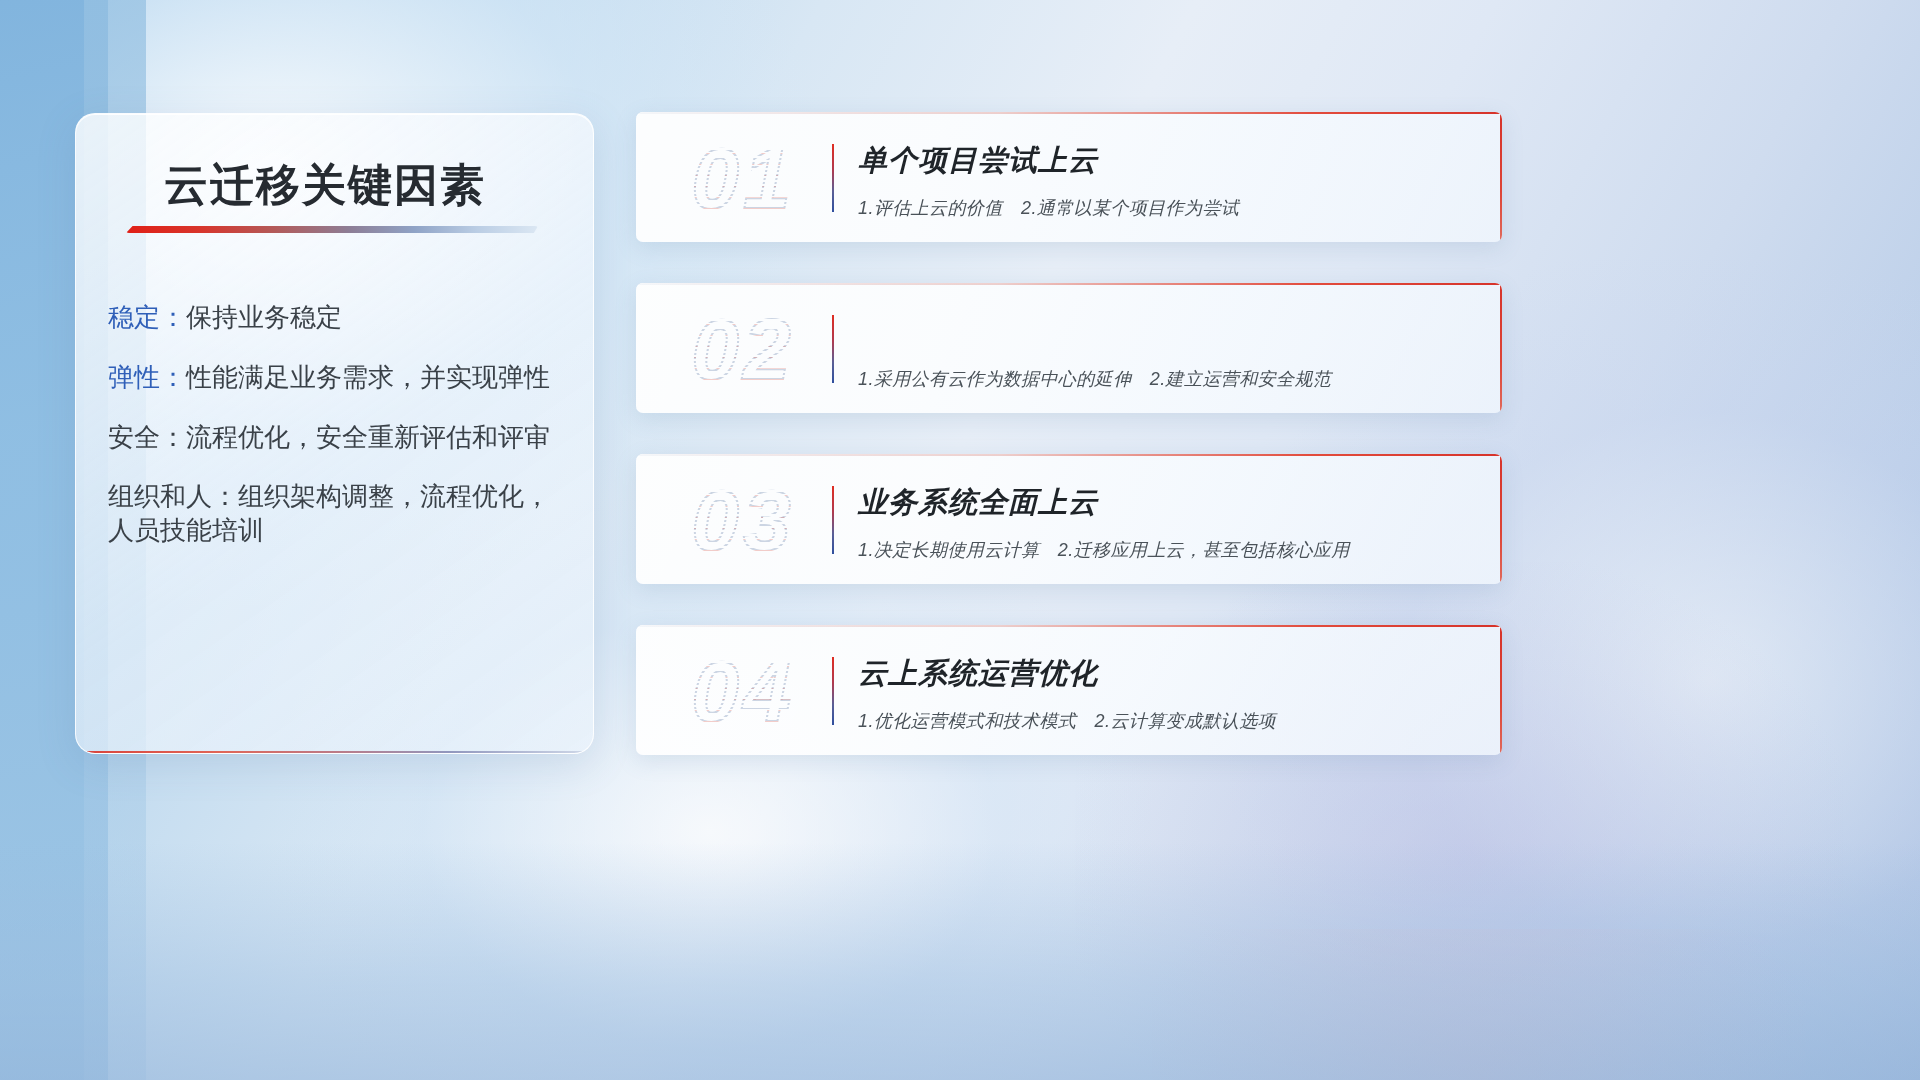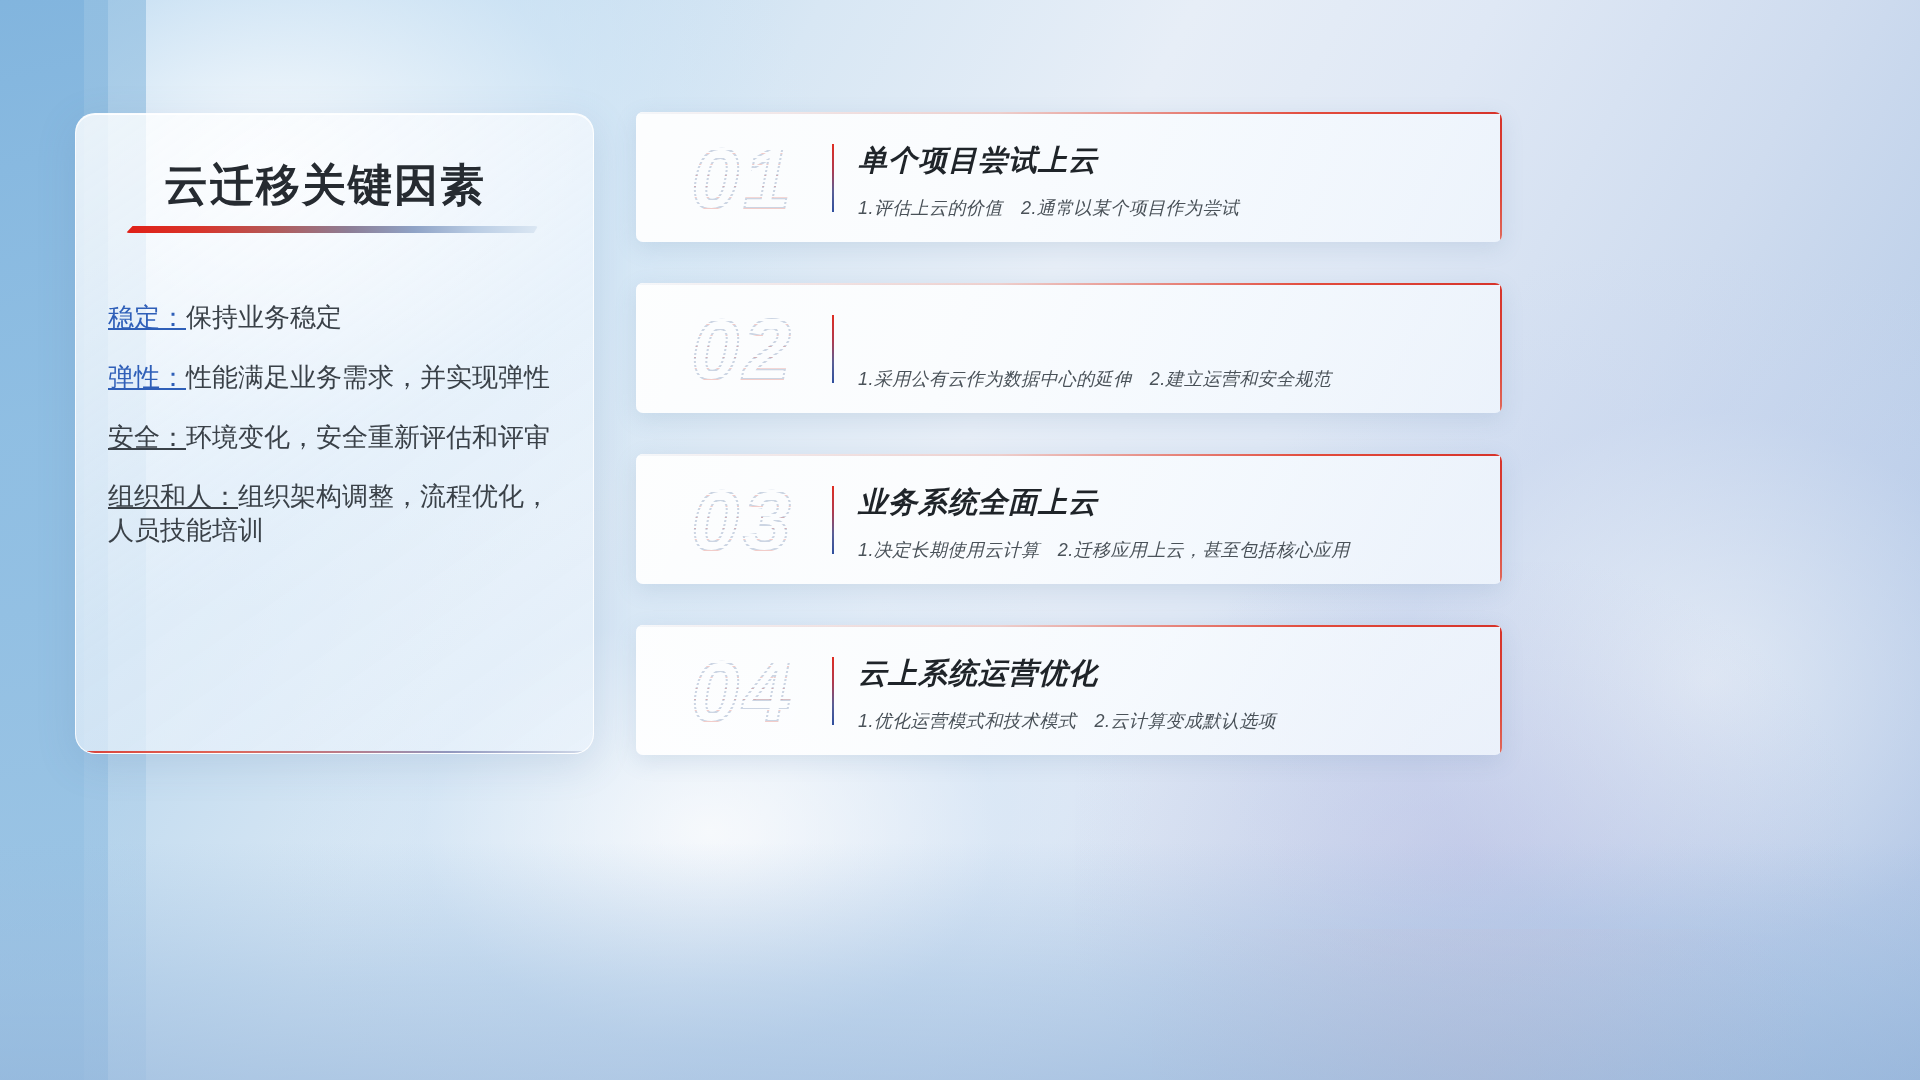--- a/index.html
+++ b/index.html
@@ -94,21 +94,21 @@
     clip-path:polygon(1.6% 0, 100% 0, 99% 100%, 0 100%);
   }
   .list{
     position:absolute; left:32px; top:187px; right:20px;
   }
   .list-item{
     font-size:26px; line-height:1.30; color:#3a4148;
     margin-bottom:26px; white-space:nowrap;
   }
   .list-item.wrap{ white-space:normal; }
-  .li-label{ font-weight:400;text-decoration:underline; }
+  .li-label{ font-weight:400; }
   .li-label.blue{ color:#2f5fb8; }
   .li-label.dark{ color:#3a4148; }
   .li-text{ color:#3a4148; }
 
   
   .cards{ position:absolute; left:636px; top:112px; width:866px; }
   .card{
     position:relative; height:130px; margin-bottom:41px;
     border-radius:7px;
     background:linear-gradient(112deg,
@@ -189,21 +189,21 @@
 
       <p class="list-item">
         <span class="li-label blue">稳定：</span><span class="li-text">保持业务稳定</span>
       </p>
 
       <p class="list-item">
         <span class="li-label blue">弹性：</span><span class="li-text">性能满足业务需求，并实现弹性</span>
       </p>
 
       <p class="list-item">
-        <span class="li-label dark">安全：</span><span class="li-text">环境变化，安全重新评估和评审</span>
+        <span class="li-label dark">安全：</span><span class="li-text">流程优化，安全重新评估和评审</span>
       </p>
 
 
       <p class="list-item wrap">
         <span class="li-label dark">组织和人：</span><span class="li-text">组织架构调整，流程优化，人员技能培训</span>
       </p>
 
     </div>
   </section>
 

